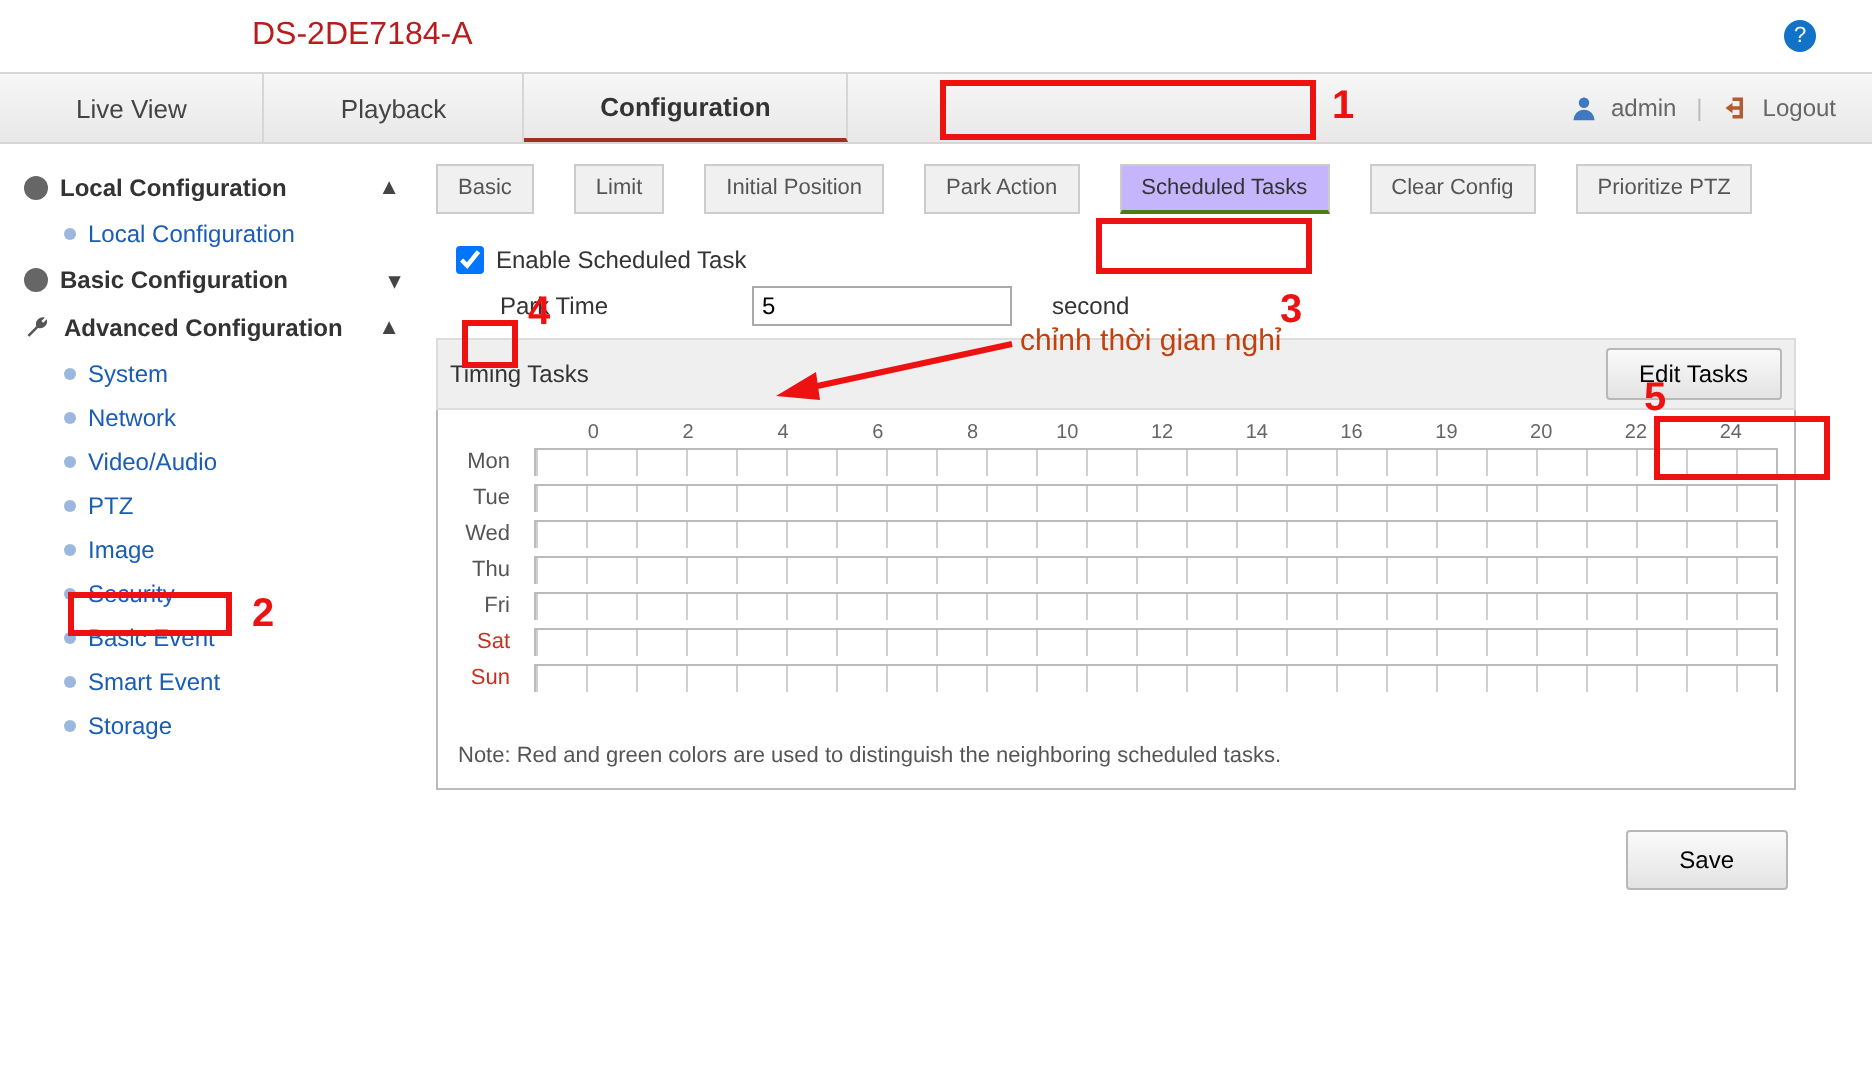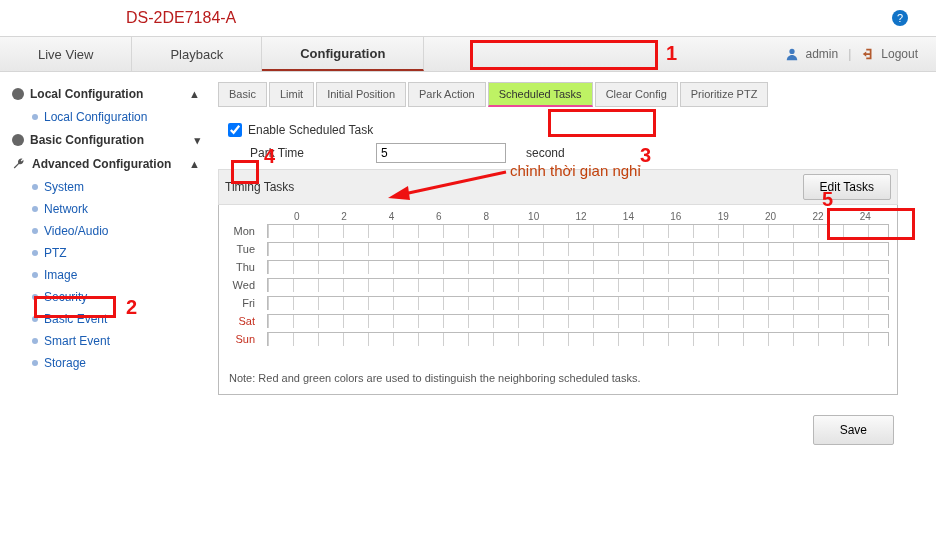--- a/index.html
+++ b/index.html
@@ -25,23 +25,23 @@
   .tree-hdr { display: flex; align-items: center; gap: 6px; padding: 5px 6px; font-weight: bold; color: #333; cursor: pointer; }
   .tree-hdr .chev { margin-left: auto; font-size: 11px; color: #444; }
   .tree-child { padding: 4px 6px 4px 26px; color: #1a5db4; cursor: pointer; display: flex; align-items: center; gap: 6px; }
   .bullet { width: 6px; height: 6px; border-radius: 50%; background: #9cb7de; display:inline-block; }
   .gear-dot { width:12px; height:12px; display:inline-block; position:relative; }
   .gear-dot::before{content:'';position:absolute;inset:0;border-radius:50%;background:#666;}
 
   .content { flex: 1; padding: 10px 14px 0 8px; }
 
   
-  .subtabs { display: flex; gap: 2px; margin-bottom: 16px; }
+  .subtabs { display: flex; gap: 20px; margin-bottom: 16px; }
   .subtabs .stab { padding: 5px 10px; border: 1px solid #ccc; background: #f0f0f0; color: #555; font-size: 11px; cursor: pointer; }
-  .subtabs .stab.active { background: #bef264; border-bottom: 2px solid #ec4899; color: #333; }
+  .subtabs .stab.active { background: #c4b5fd; border-bottom: 2px solid #4d7c0f; color: #333; }
 
   .form-row { display: flex; align-items: center; gap: 6px; margin: 6px 0 6px 10px; font-size: 12px; }
   .chk { width: 14px; height: 14px; }
   .pt-label { width: 120px; margin-left: 22px; }
   .pt-input { width: 130px; height: 20px; border: 1px solid #aaa; padding: 1px 4px; font-size: 12px; }
 
   .timing-hdr { display: flex; align-items: center; background: #efefef; border: 1px solid #ddd; padding: 4px 6px; margin-top: 6px; width: 680px; }
   .timing-hdr .spacer { flex: 1; }
   .btn { border: 1px solid #b8b8b8; background: linear-gradient(#fafafa,#e3e3e3); padding: 5px 16px; font-size: 12px; cursor: pointer; border-radius: 2px; }
 
@@ -202,25 +202,25 @@
         </div>
       <div class="grid-row">
           <div class="day">Mon</div>
           <div class="bar"></div>
         </div>
       <div class="grid-row">
           <div class="day">Tue</div>
           <div class="bar"></div>
         </div>
       <div class="grid-row">
+          <div class="day">Wed</div>
+          <div class="bar"></div>
+        </div>
+      <div class="grid-row">
           <div class="day">Thu</div>
-          <div class="bar"></div>
-        </div>
-      <div class="grid-row">
-          <div class="day">Wed</div>
           <div class="bar"></div>
         </div>
       <div class="grid-row">
           <div class="day">Fri</div>
           <div class="bar"></div>
         </div>
       <div class="grid-row weekend">
           <div class="day">Sat</div>
           <div class="bar"></div>
         </div>

